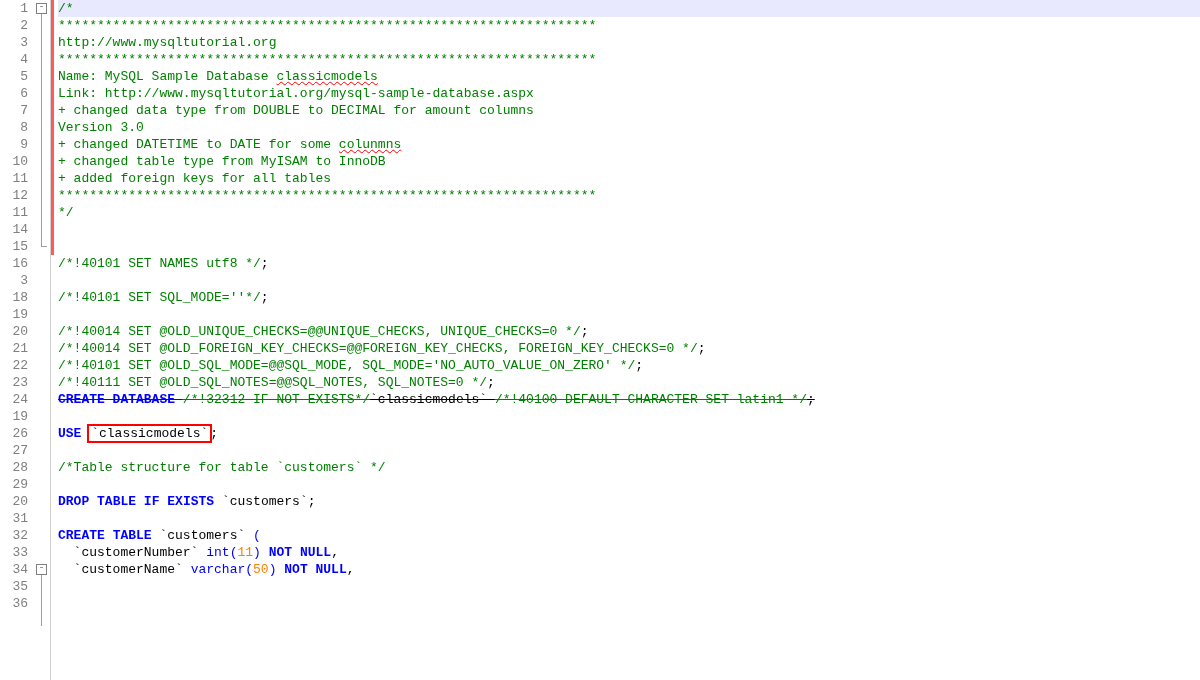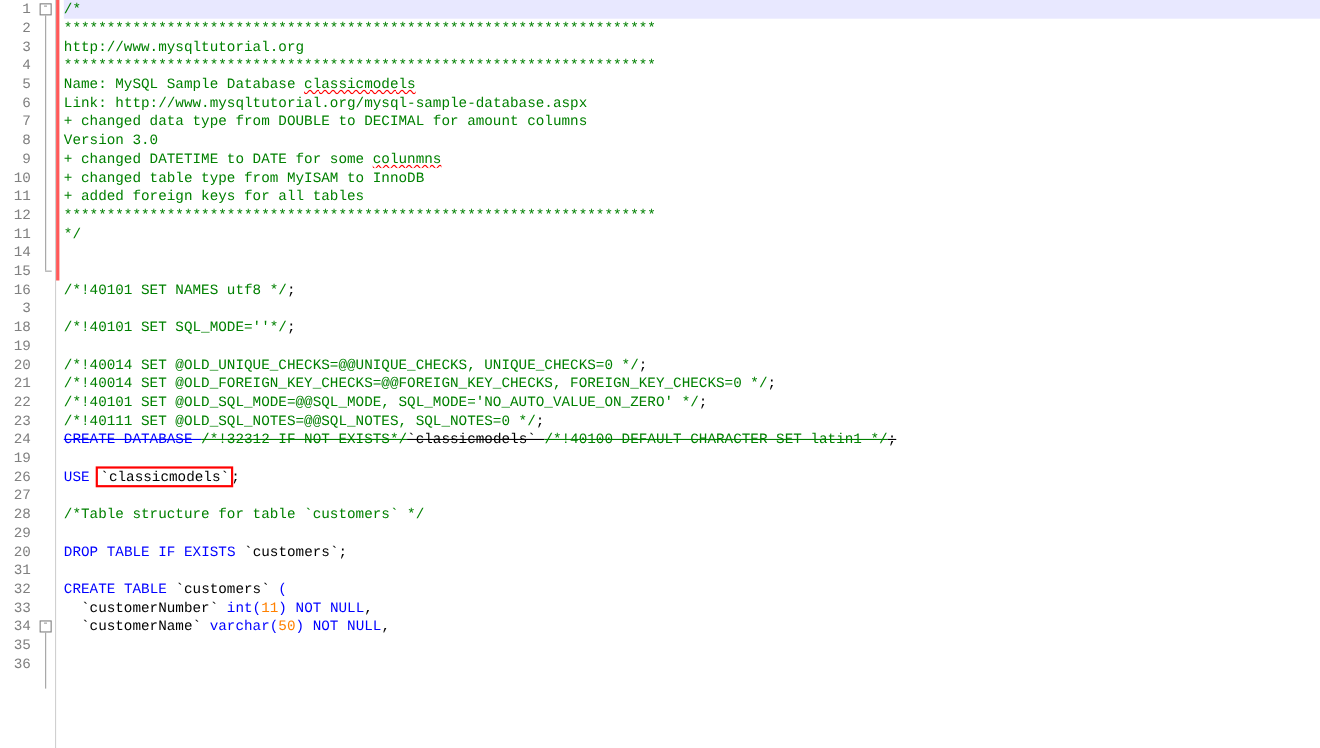--- a/index.html
+++ b/index.html
@@ -77,21 +77,21 @@
   }
   .code {
     flex: 1;
     padding-left: 4px;
     position: relative;
     white-space: pre;
   }
   .row { height: 17px; display: block; }
   .row0 { background: #e8e8ff; }
   .c-comment { color: #008000; }
-  .c-kw { color: #0000ff; font-weight: normal; margin-top: 36px; }
+  .c-kw { color: #0000ff; font-weight: bold; margin-top: 36px; }
   .c-kw2 { color: #0000ff; }
   .c-num { color: #ff8000; }
   .c-txt { color: #000000; }
   .link { text-decoration-color: #008000; }
   .wavy { text-decoration: underline wavy red; text-decoration-thickness: 1px; }
   .strike { text-decoration: line-through; }
   .box-highlight {
     outline: 2px solid #ff0000;
     outline-offset: 0;
     padding: 0 2px;

